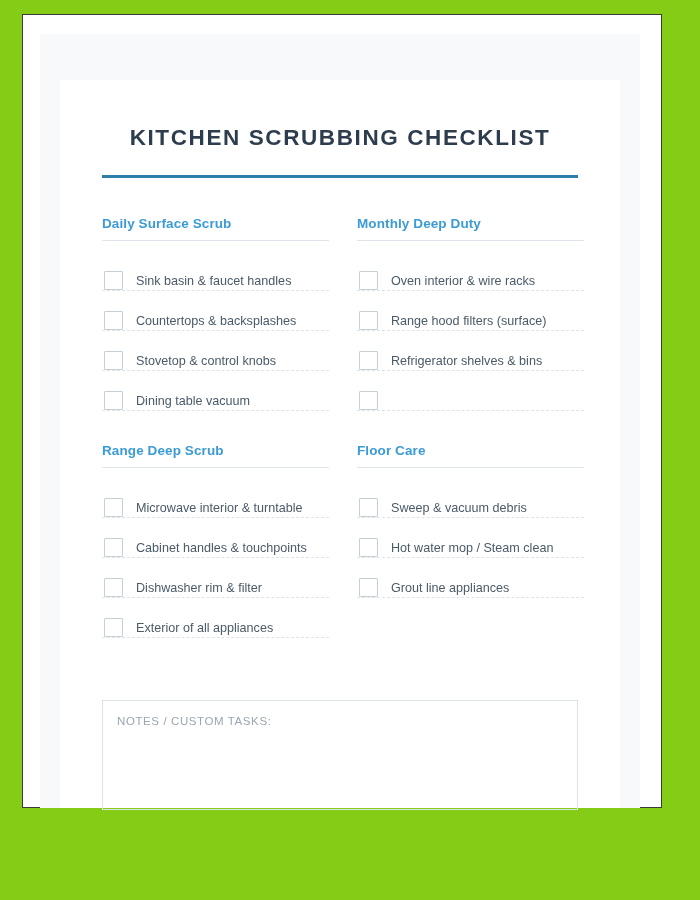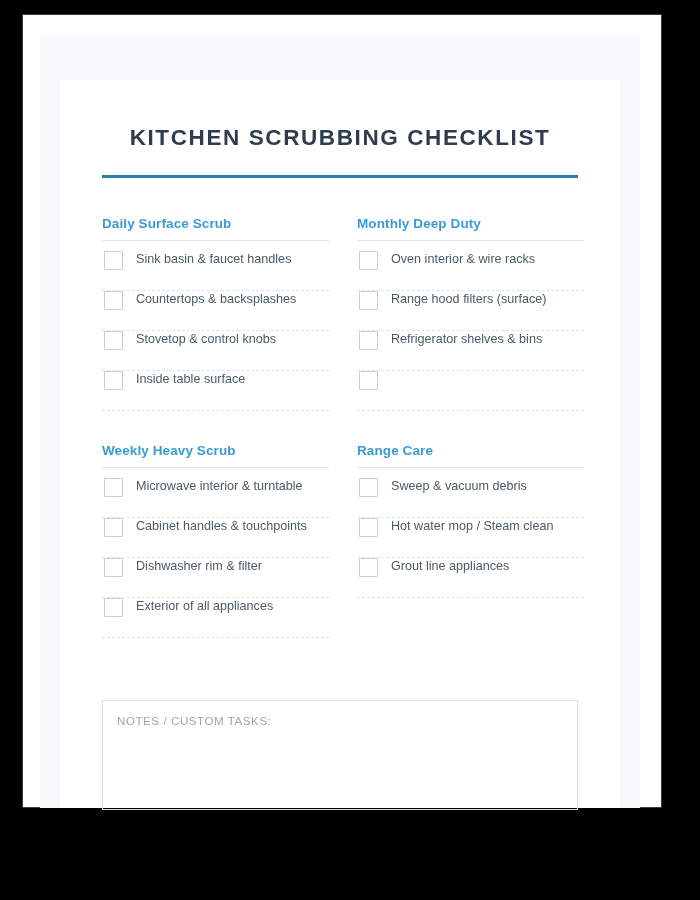--- a/index.html
+++ b/index.html
@@ -8,21 +8,21 @@
     background: #ffffff;
     width: 700px;
     height: 900px;
     font-family: "Liberation Sans", sans-serif;
   }
   #page {
     position: relative;
     width: 700px;
     height: 900px;
     overflow: hidden;
-    background: #000000;
+    background: #84cc16;
   }
   
   .viewport-frame {
     position: absolute;
     left: 22px;
     top: 14px;
     width: 640px;
     height: 794px;
     border: 1.5px solid #3a3a3a;
     box-sizing: border-box;
@@ -85,21 +85,21 @@
     height: 1px;
     background: #dfe5ea;
     width: 100%;
     margin-bottom: 10px;
   }
   .section {
     margin-bottom: 14px;
   }
   .item {
     display: flex;
-    align-items: flex-start;
+    align-items: flex-end;
     min-height: 40px;
     border-bottom: 1px dashed #dde3e8;
     padding: 0 2px;
     box-sizing: border-box;
   }
   .item:last-child {
   }
   .checkbox {
     width: 17px;
     height: 17px;
@@ -157,28 +157,28 @@
           <div class="item">
             <span class="checkbox"></span>
             <span class="item-label">Countertops &amp; backsplashes</span>
           </div>
           <div class="item">
             <span class="checkbox"></span>
             <span class="item-label">Stovetop &amp; control knobs</span>
           </div>
           <div class="item">
             <span class="checkbox"></span>
-            <span class="item-label">Inside table surface</span>
+            <span class="item-label">Dining table vacuum</span>
           </div>
         </div>
 
         <div class="spacer-gap"></div>
 
         <div class="section">
-          <div class="section-title">Weekly Heavy Scrub</div>
+          <div class="section-title">Range Deep Scrub</div>
           <div class="section-rule"></div>
 
           <div class="item">
             <span class="checkbox"></span>
             <span class="item-label">Microwave interior &amp; turntable</span>
           </div>
           <div class="item">
             <span class="checkbox"></span>
             <span class="item-label">Cabinet handles &amp; touchpoints</span>
           </div>
@@ -213,21 +213,21 @@
             <span class="item-label">Refrigerator shelves &amp; bins</span>
           </div>
           <div class="item">
             <span class="checkbox"></span>
           </div>
         </div>
 
         <div class="spacer-gap"></div>
 
         <div class="section">
-          <div class="section-title">Range Care</div>
+          <div class="section-title">Floor Care</div>
           <div class="section-rule"></div>
 
           <div class="item">
             <span class="checkbox"></span>
             <span class="item-label">Sweep &amp; vacuum debris</span>
           </div>
           <div class="item">
             <span class="checkbox"></span>
             <span class="item-label">Hot water mop / Steam clean</span>
           </div>

